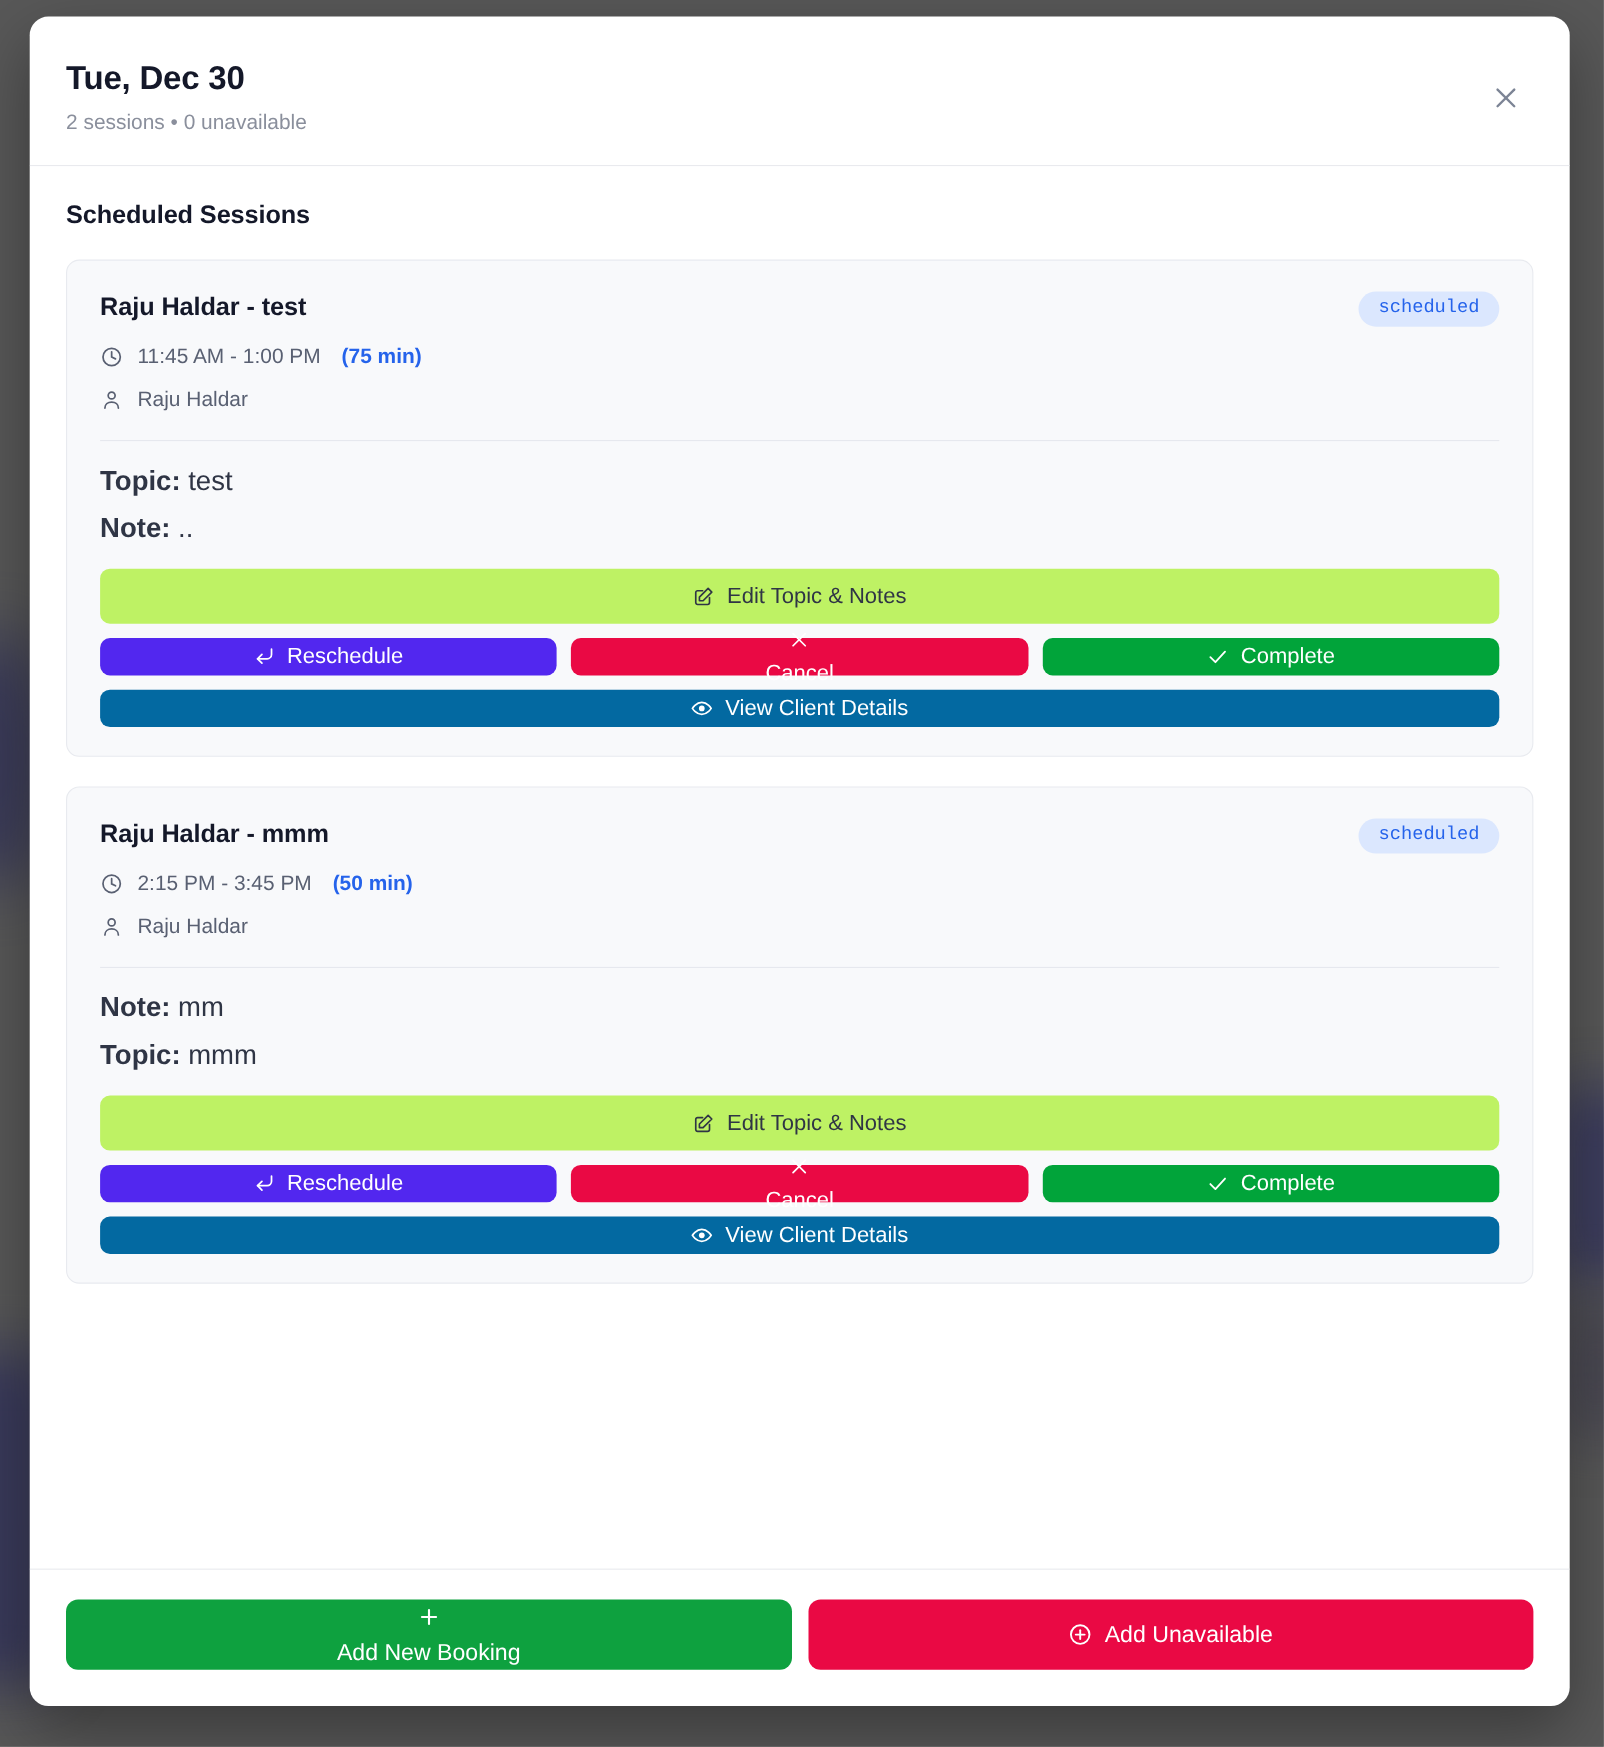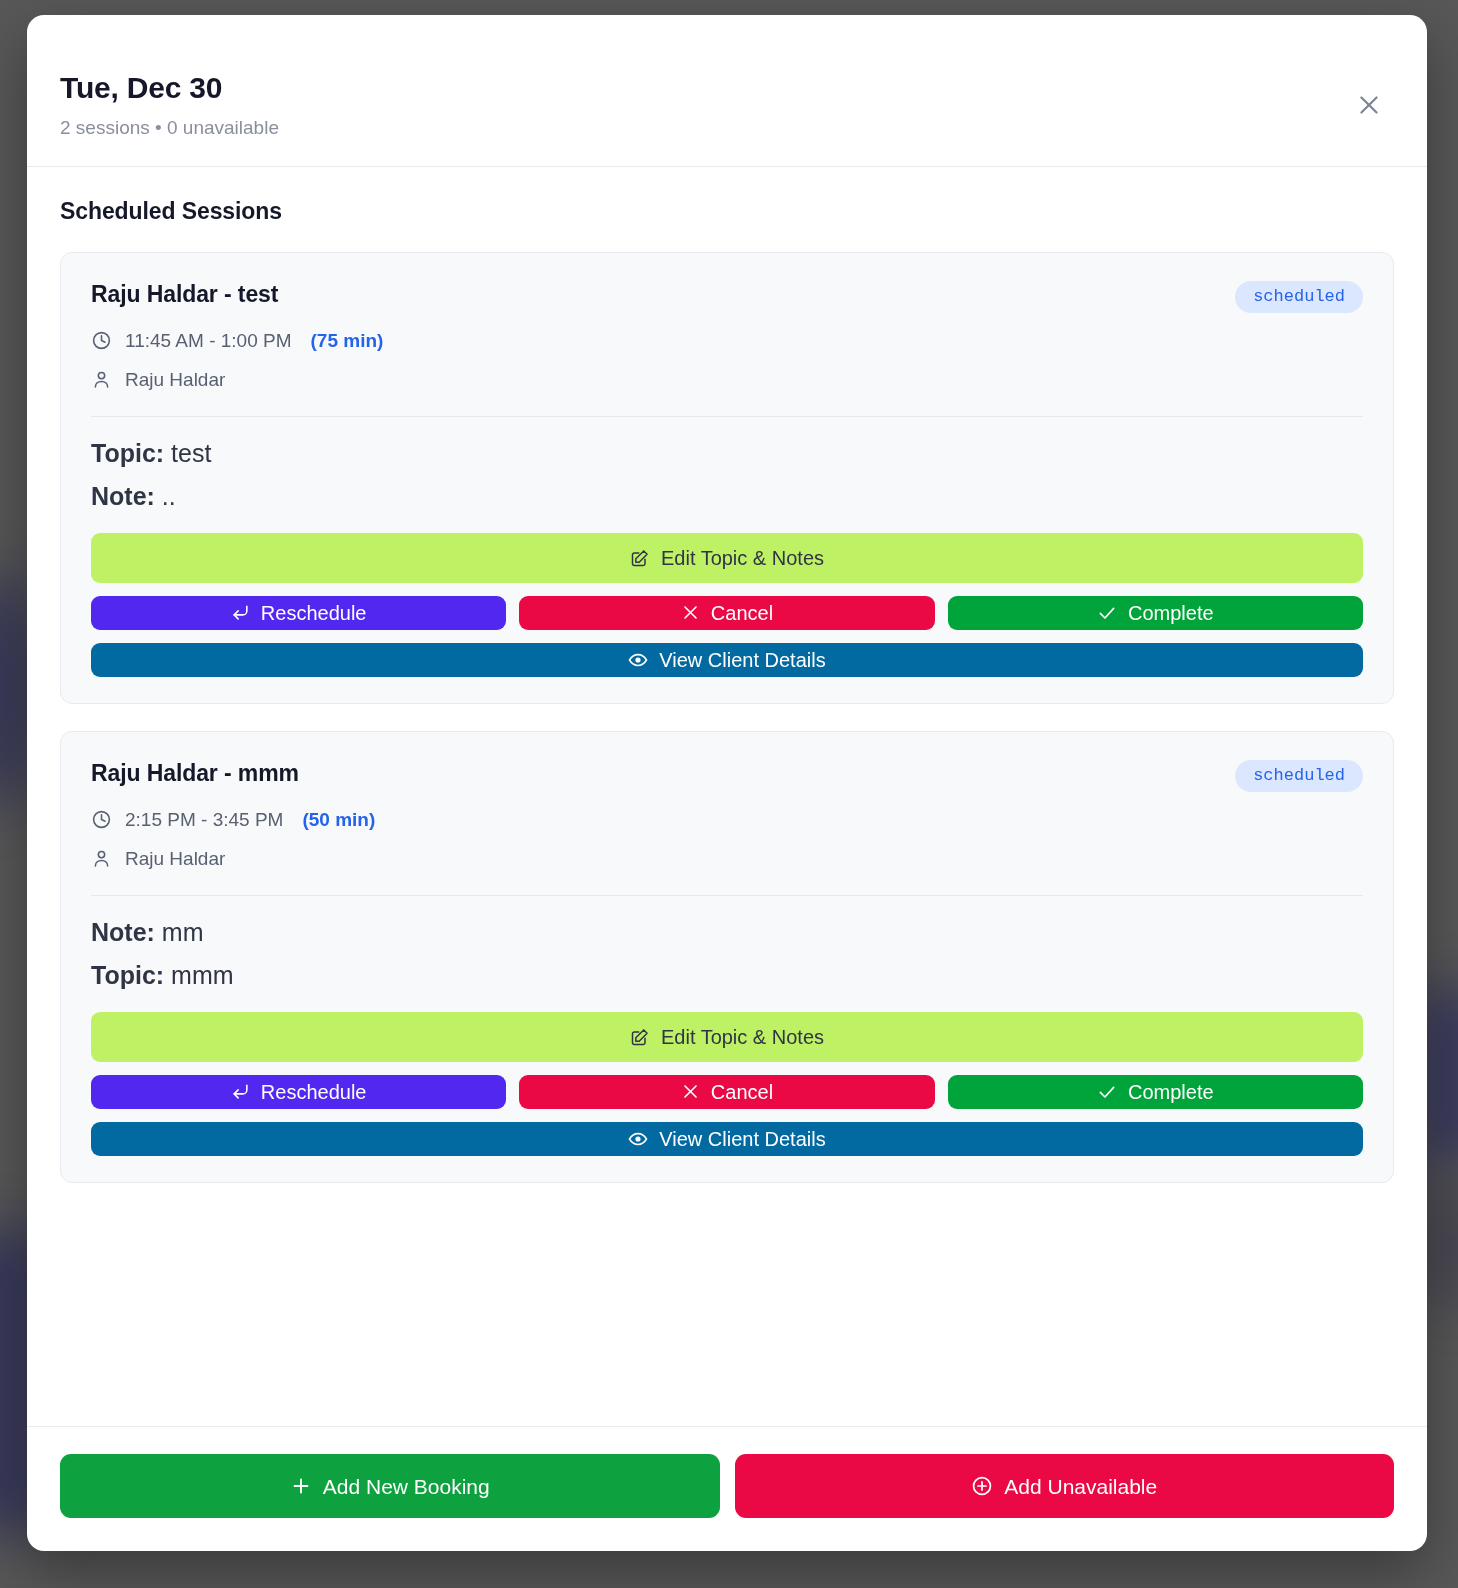--- a/index.html
+++ b/index.html
@@ -44,21 +44,21 @@
     background: #ffffff;
     border-radius: 17px;
     box-shadow: 0 22px 60px rgba(0,0,0,.35);
     display: flex;
     flex-direction: column;
     overflow: hidden;
   }
 
   
   .modal-header {
-    padding: 56px 33px 27px 33px;
+    padding: 40px 33px 27px 33px;
     border-bottom: 1px solid #e9eaee;
     display: flex;
     align-items: flex-start;
     justify-content: space-between;
     flex: 0 0 auto;
   }
   .header-title {
     font-size: 30px;
     font-weight: 700;
     color: #141829;
@@ -178,21 +178,21 @@
     margin-top: 22px;
     font-weight: 500;
   }
   .btn-row {
     display: flex;
     gap: 13px;
     margin-top: 13px;
   }
   .btn-row .btn { flex: 1 1 0; }
   .btn-reschedule { background: #5227ef; }
-  .btn-cancel     { background: #ea0944; }
+  .btn-cancel     { background: #ea0944; flex-direction: column; }
   .btn-complete   { background: #01a43a; }
   .btn-view {
     background: #0369a1;
     width: 100%;
     margin-top: 13px;
   }
 
   
   .modal-footer {
     flex: 0 0 auto;
@@ -201,21 +201,21 @@
     display: flex;
     gap: 15px;
   }
   .modal-footer .btn {
     flex: 1 1 0;
     height: 64px;
     font-size: 21px;
     font-weight: 500;
     border-radius: 11px;
   }
-  .btn-add-booking { background: #0ea13f; }
+  .btn-add-booking { background: #0ea13f; flex-direction: column; }
   .btn-add-unavail { background: #ea0944; }
 </style>
 </head>
 <body>
 
 <div class="backdrop">
   <div class="blur-blob blob-a"></div>
   <div class="blur-blob blob-b"></div>
   <div class="blur-blob blob-c"></div>
   <div class="blur-blob blob-d"></div>

